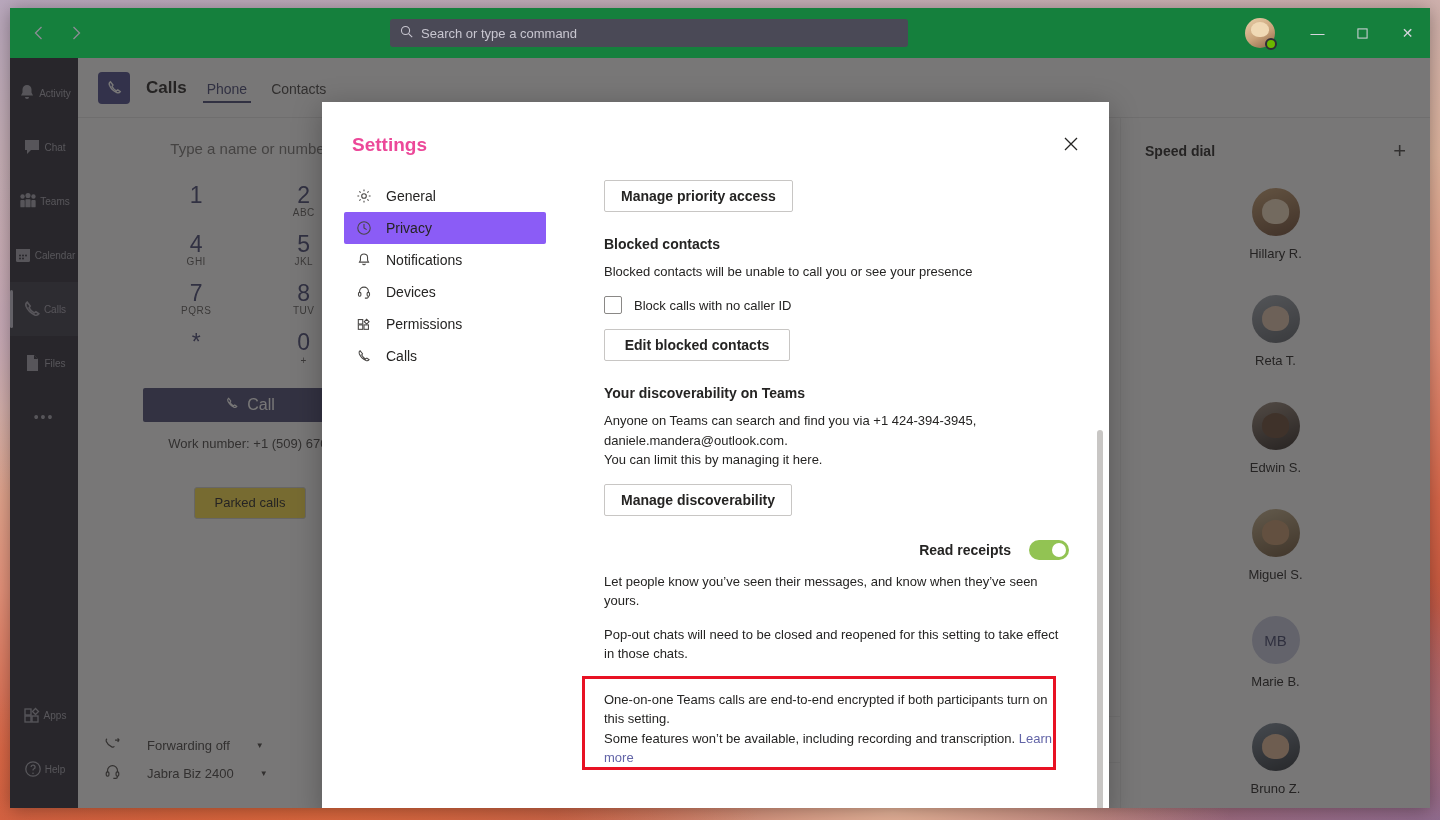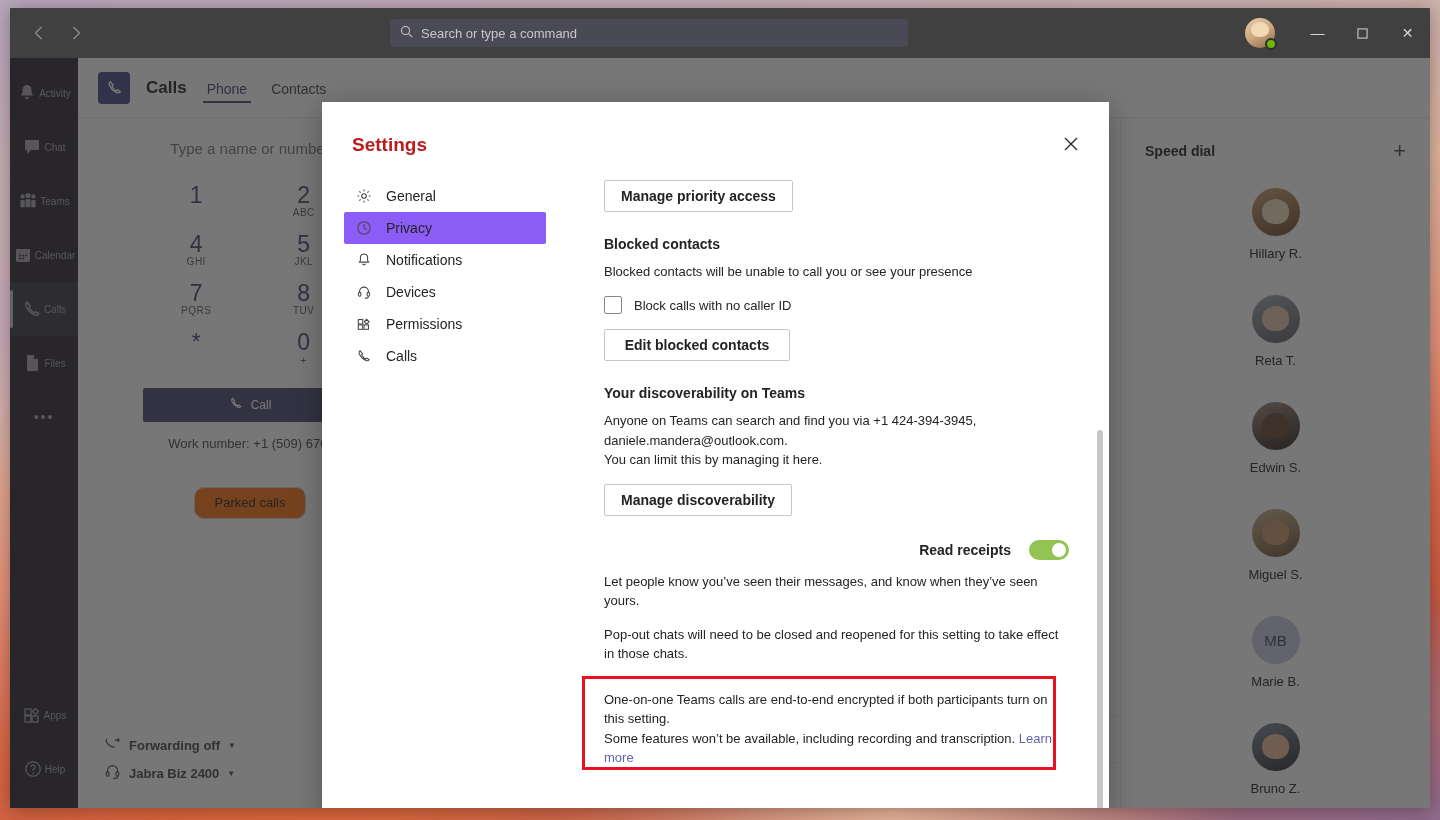--- a/index.html
+++ b/index.html
@@ -28,21 +28,21 @@
   #teams-window {
     position: absolute; left: 10px; top: 8px;
     width: 1420px; height: 800px;
     background: #f5f5f5;
     overflow: hidden;
     box-shadow: 0 2px 18px rgba(0,0,0,.35);
   }
 
   
   #titlebar {
-    position: relative; height: 50px; background: #404040;
+    position: relative; height: 50px; background: #15803d;
     display: flex; align-items: center;
   }
   .nav-arrows { display: flex; gap: 10px; margin-left: 14px; }
   .nav-arrow {
     width: 28px; height: 28px; color: #8d8c96; font-size: 15px;
     display: flex; align-items: center; justify-content: center;
   }
   #search-box {
     position: absolute; left: 380px; top: 11px; width: 518px; height: 28px;
     background: #4a4956; border-radius: 3px;
@@ -120,33 +120,33 @@
   }
   #dial-input {
     font-size: 15px; color: #797775; margin-bottom: 22px;
   }
   #dialpad { width: 215px; display: grid; grid-template-columns: 1fr 1fr; row-gap: 8px; }
   .key { text-align: center; padding: 4px 0 2px; }
   .key .num { font-size: 23px; color: #464775; line-height: 1.05; }
   .key .sub { font-size: 10px; color: #605e5c; letter-spacing: .5px; }
   #call-btn {
     margin-top: 20px; width: 215px; height: 34px; background: #4a4b73;
-    color: #fff; font-size: 12px; display: flex; align-items: center;
+    color: #fff; font-size: 16px; display: flex; align-items: center;
     justify-content: center; gap: 8px; border-radius: 2px;
   }
   #work-number { margin-top: 14px; font-size: 13px; color: #484644; }
   #parked-calls {
     margin-top: 36px; width: 112px; height: 32px; border: 1px solid #d1d1d1;
-    background: #f97316; display: flex; align-items: center; justify-content: center;
-    font-size: 13px; color: #252423; border-radius: 10px;
+    background: #fde047; display: flex; align-items: center; justify-content: center;
+    font-size: 13px; color: #252423; border-radius: 3px;
   }
   #dial-footer { position: absolute; left: 26px; bottom: 16px; }
   .footer-row {
-    display: flex; align-items: center; gap: 8px; font-size: 13px;
-    color: #484644; margin-bottom: 10px; font-weight: bold;
+    display: flex; align-items: center; gap: 26px; font-size: 13px;
+    color: #484644; margin-bottom: 10px;
   }
   .caret { font-size: 8px; color: #484644; }
 
   
   #history-col { flex: 1; position: relative; }
   #history-list { position: absolute; left: 0; right: 0; bottom: 0; }
   .hist-row {
     display: flex; align-items: center; height: 46px; padding: 0 26px 0 20px;
     border-top: 1px solid #eee; gap: 14px;
   }
@@ -206,21 +206,21 @@
 
   
   #settings {
     position: absolute; left: 312px; top: 44px; width: 787px; height: 712px;
     background: #fff; z-index: 30; box-shadow: 0 6px 28px rgba(0,0,0,.28);
     display: flex; flex-direction: column;
   }
   #settings-head { position: relative; height: 78px; flex: 0 0 78px; }
   #settings-title {
     position: absolute; left: 30px; top: 32px; font-size: 19px;
-    font-weight: bold; color: #b91c1c;
+    font-weight: bold; color: #ec4899;
   }
   #settings-close {
     position: absolute; right: 22px; top: 26px; width: 32px; height: 32px;
     display: flex; align-items: center; justify-content: center;
     color: #252423; font-size: 16px;
   }
   #settings-body { display: flex; flex: 1; min-height: 0; }
   #settings-nav { width: 232px; flex: 0 0 232px; padding: 0 8px 0 22px; }
   .nav-item {
     display: flex; align-items: center; gap: 14px; height: 32px;

